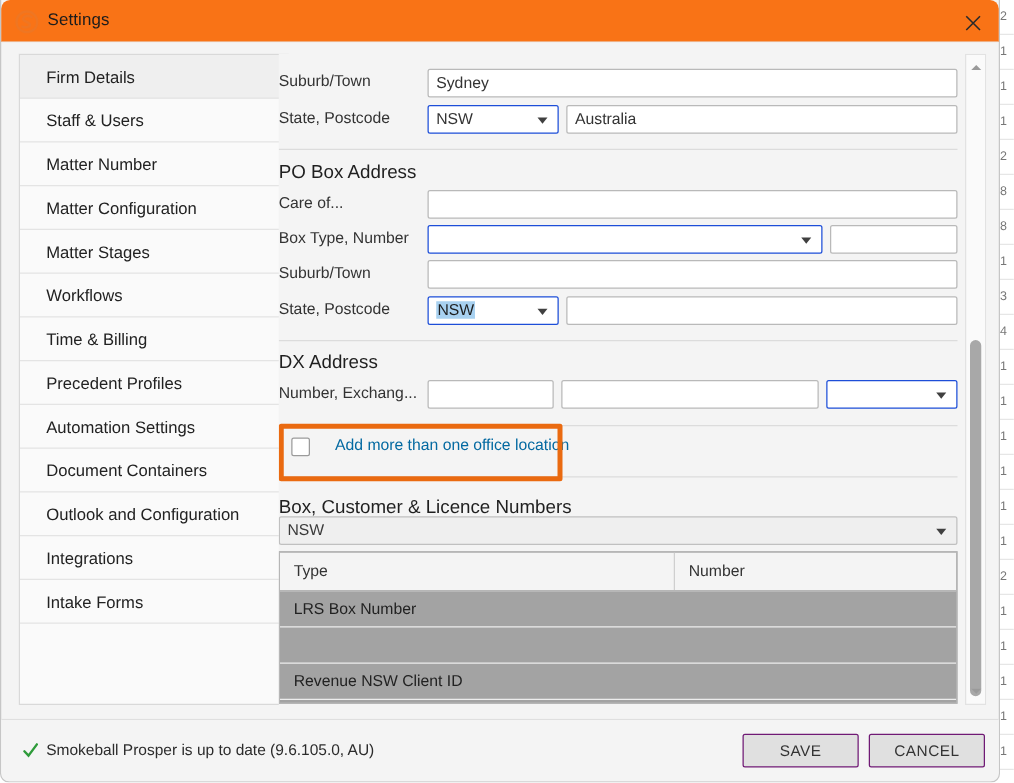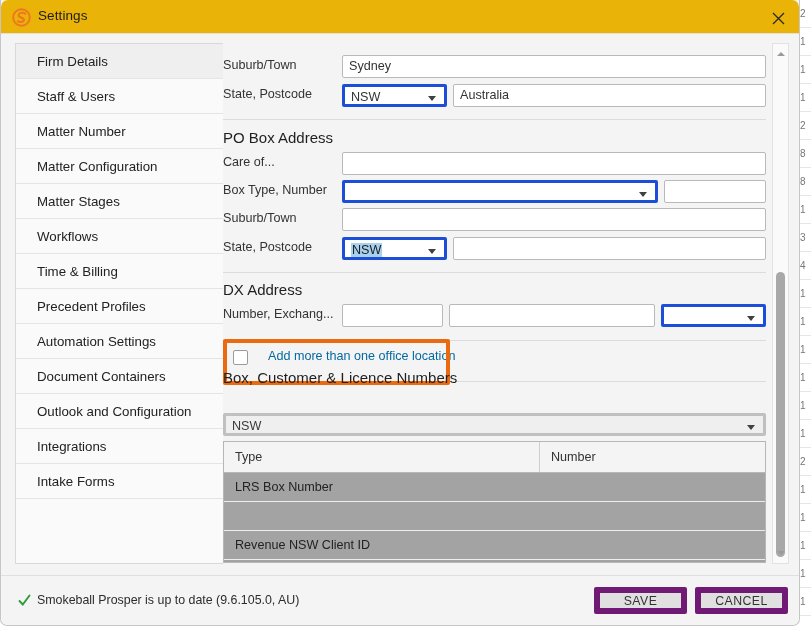--- a/index.html
+++ b/index.html
@@ -42,21 +42,21 @@
     background: #f4f4f4;
     border: 1px solid #c6c6c6;
     border-top: none;
     border-radius: 0 0 7px 7px;
   }
 
   
   #title-bar {
     position: relative;
     height: 34px;
-    background: #eab308;
+    background: #f97316;
     border-bottom: 1px solid #e8ded9;
     border-radius: 7px 7px 0 0;
   }
   #logo-icon {
     position: absolute; left: 11px; top: 8px;
     width: 19px; height: 19px;
   }
   #title-text {
     position: absolute; left: 37px; top: 8px;
     font-size: 13.5px; color: #1c1c1c;
@@ -122,21 +122,21 @@
     color: #333;
     line-height: 21px;
     padding-left: 6px;
     white-space: nowrap;
     overflow: hidden;
   }
   .combo {
     position: absolute;
     height: 23px;
     background: #ffffff;
-    border: 3px solid #1d4ed8;
+    border: 1px solid #1d4ed8;
     border-radius: 2px;
     font-size: 12.6px;
     color: #333;
     line-height: 21px;
     padding-left: 6px;
     white-space: nowrap;
     overflow: hidden;
     cursor: pointer;
   }
   .combo .caret {
@@ -272,21 +272,21 @@
   }
   #status-check {
     position: absolute; left: 0; top: 1px;
     width: 13px; height: 13px;
   }
   #status-text { position: absolute; left: 19px; top: 0; }
   .dlg-button {
     position: absolute; top: 11px;
     width: 93px; height: 27px;
     background: #e0e0e0;
-    border: 6px solid #701a75;
+    border: 1px solid #701a75;
     border-radius: 2px;
     font-size: 12.3px;
     color: #333;
     letter-spacing: .4px;
     display: flex; align-items: center; justify-content: center;
     cursor: pointer;
   }
   #save-button { right: 112px; }
   #cancel-button { right: 11px; }
 </style>
@@ -451,21 +451,21 @@
 
         <div id="checkbox-row" style="left:10px; top:307px;">
           <div id="office-checkbox"></div>
           <span id="office-checkbox-label">Add more than one office location</span>
         </div>
 
         <div class="hrule" style="left:0; top:338px; width:543px;"></div>
 
         <div id="annotation-box" style="left:0px; top:296px; width:227px; height:46px;"></div>
 
-        <div class="section-title" style="left:0; top:326px;">Box, Customer &amp; Licence Numbers</div>
+        <div class="section-title" style="left:0; top:354px;">Box, Customer &amp; Licence Numbers</div>
 
         <div class="combo grey" style="left:0; top:370px; width:543px;">
           <span>NSW</span>
           <span class="caret"></span>
         </div>
 
         <div id="numbers-table" style="left:0; top:398px; width:543px; height:122px;">
           <div class="thead">
             <div class="th col-type">Type</div>
             <div class="th col-number">Number</div>

